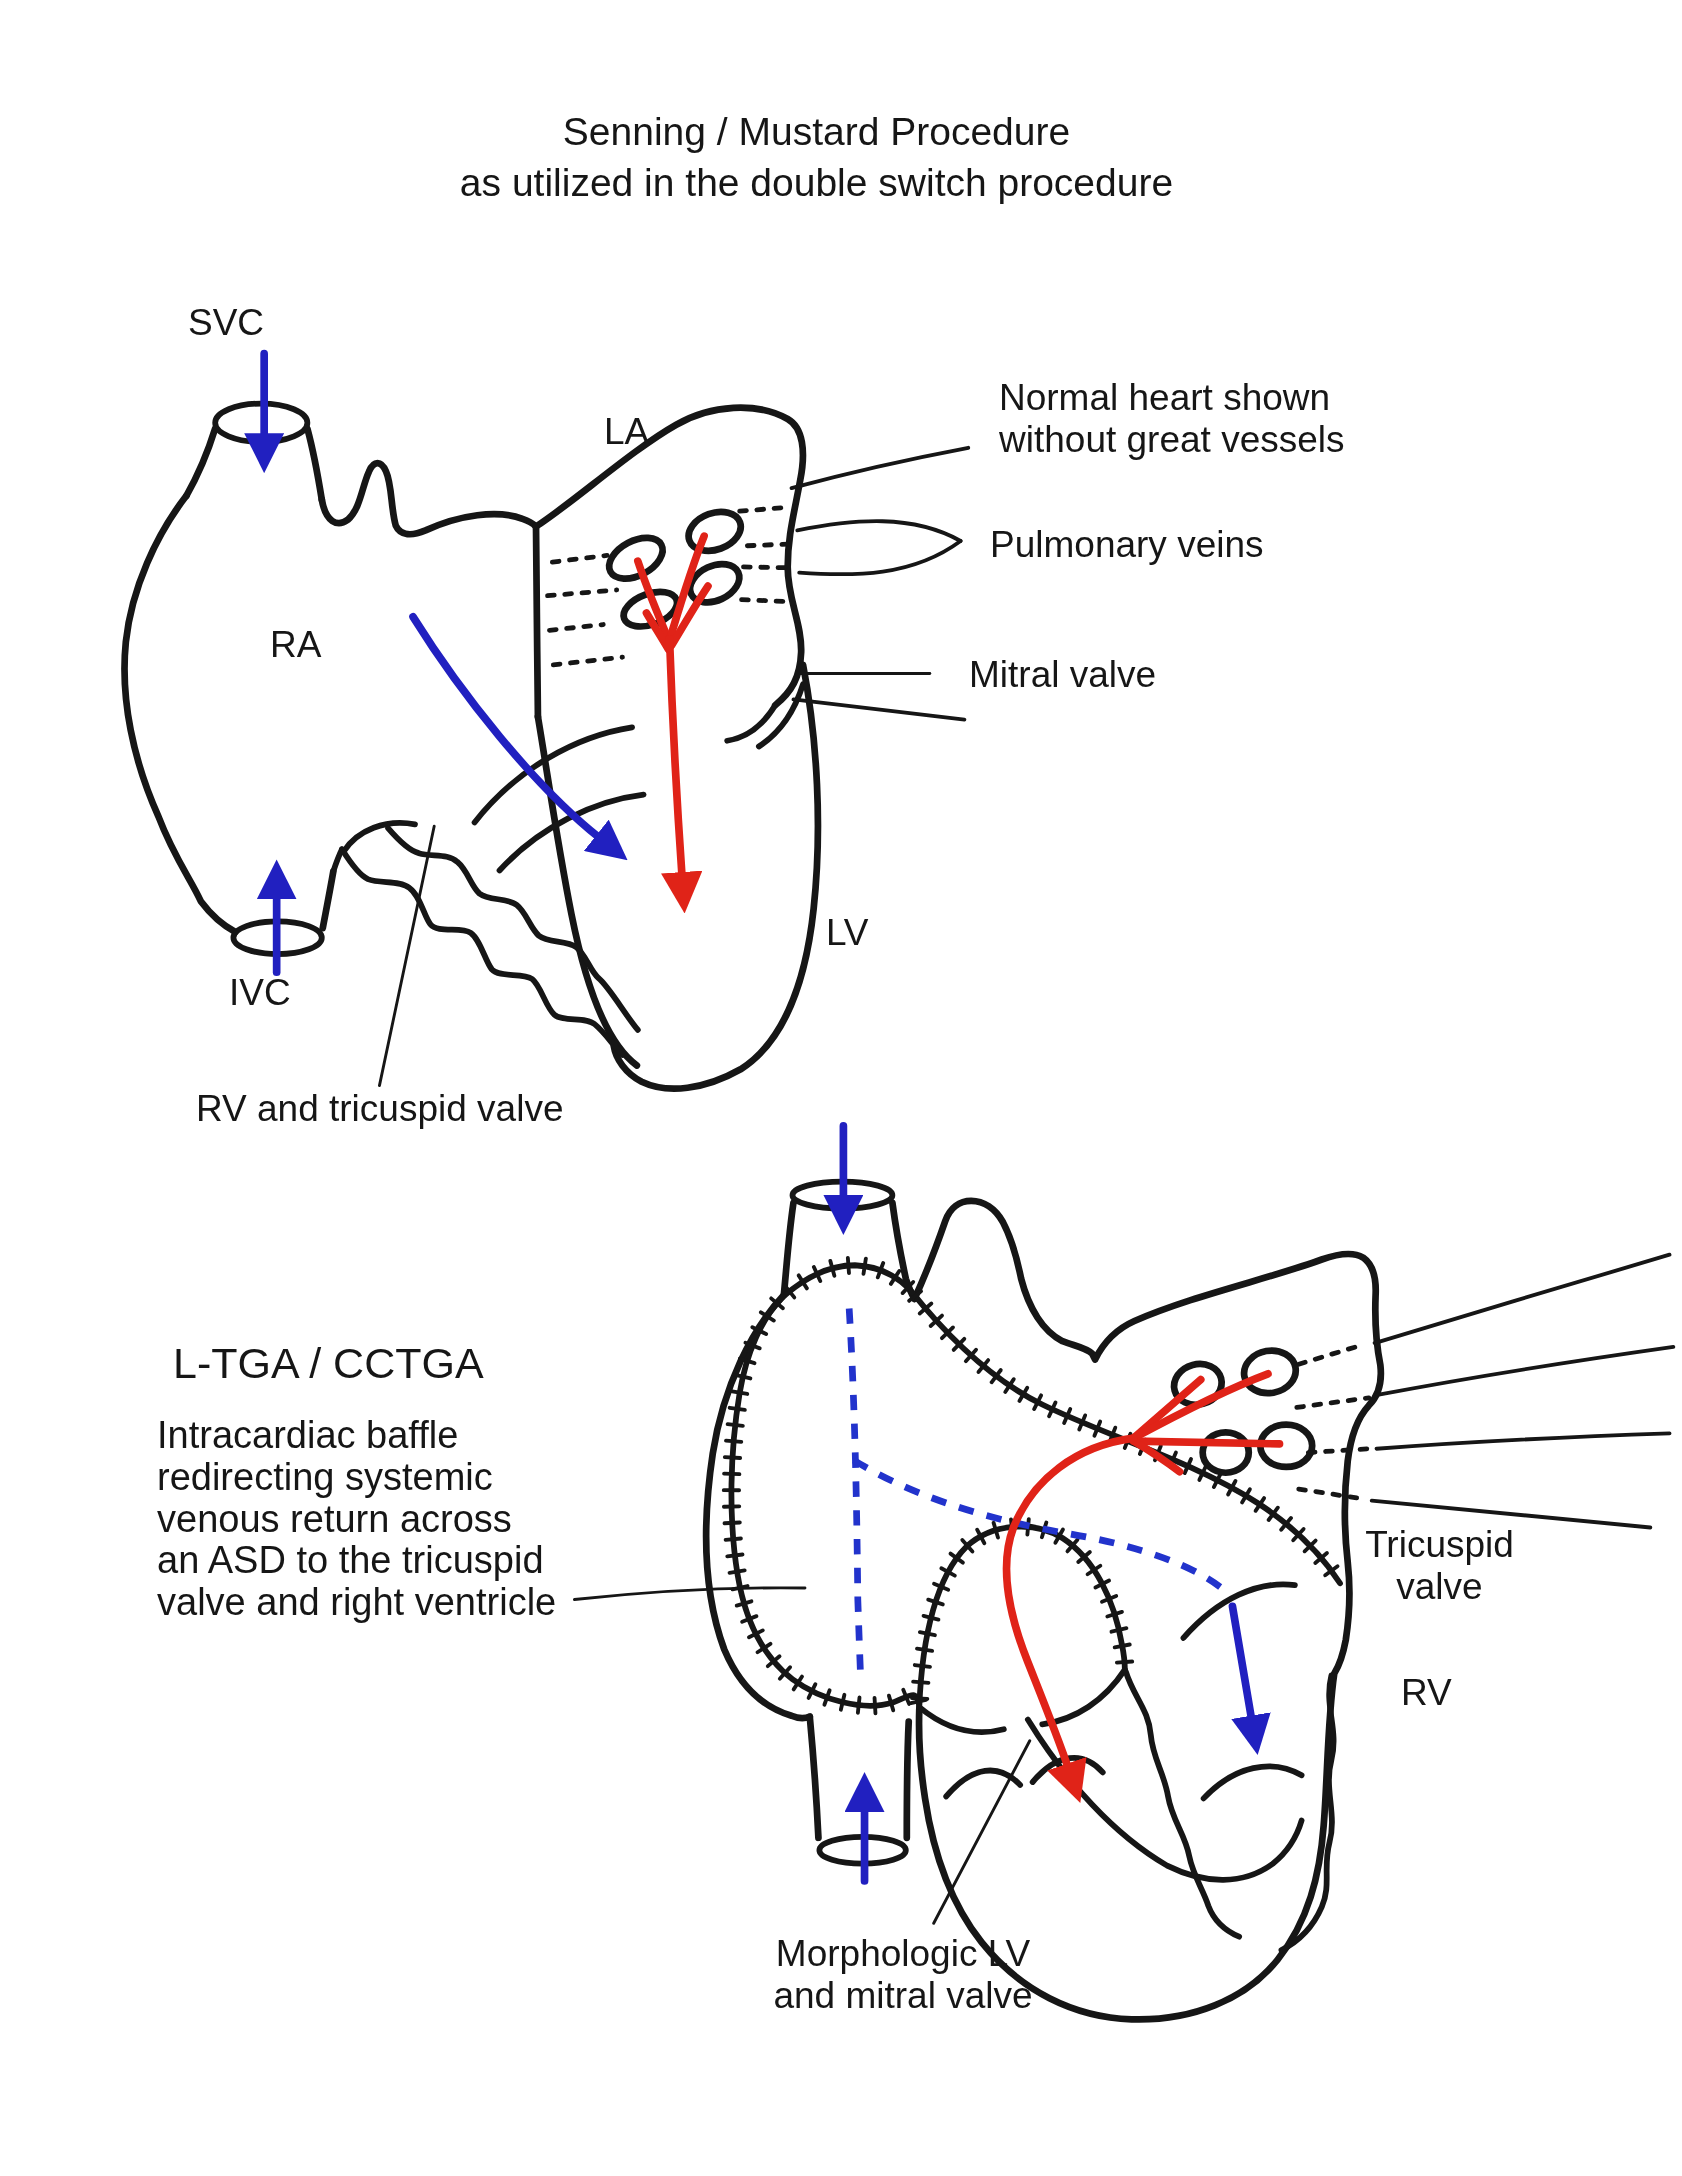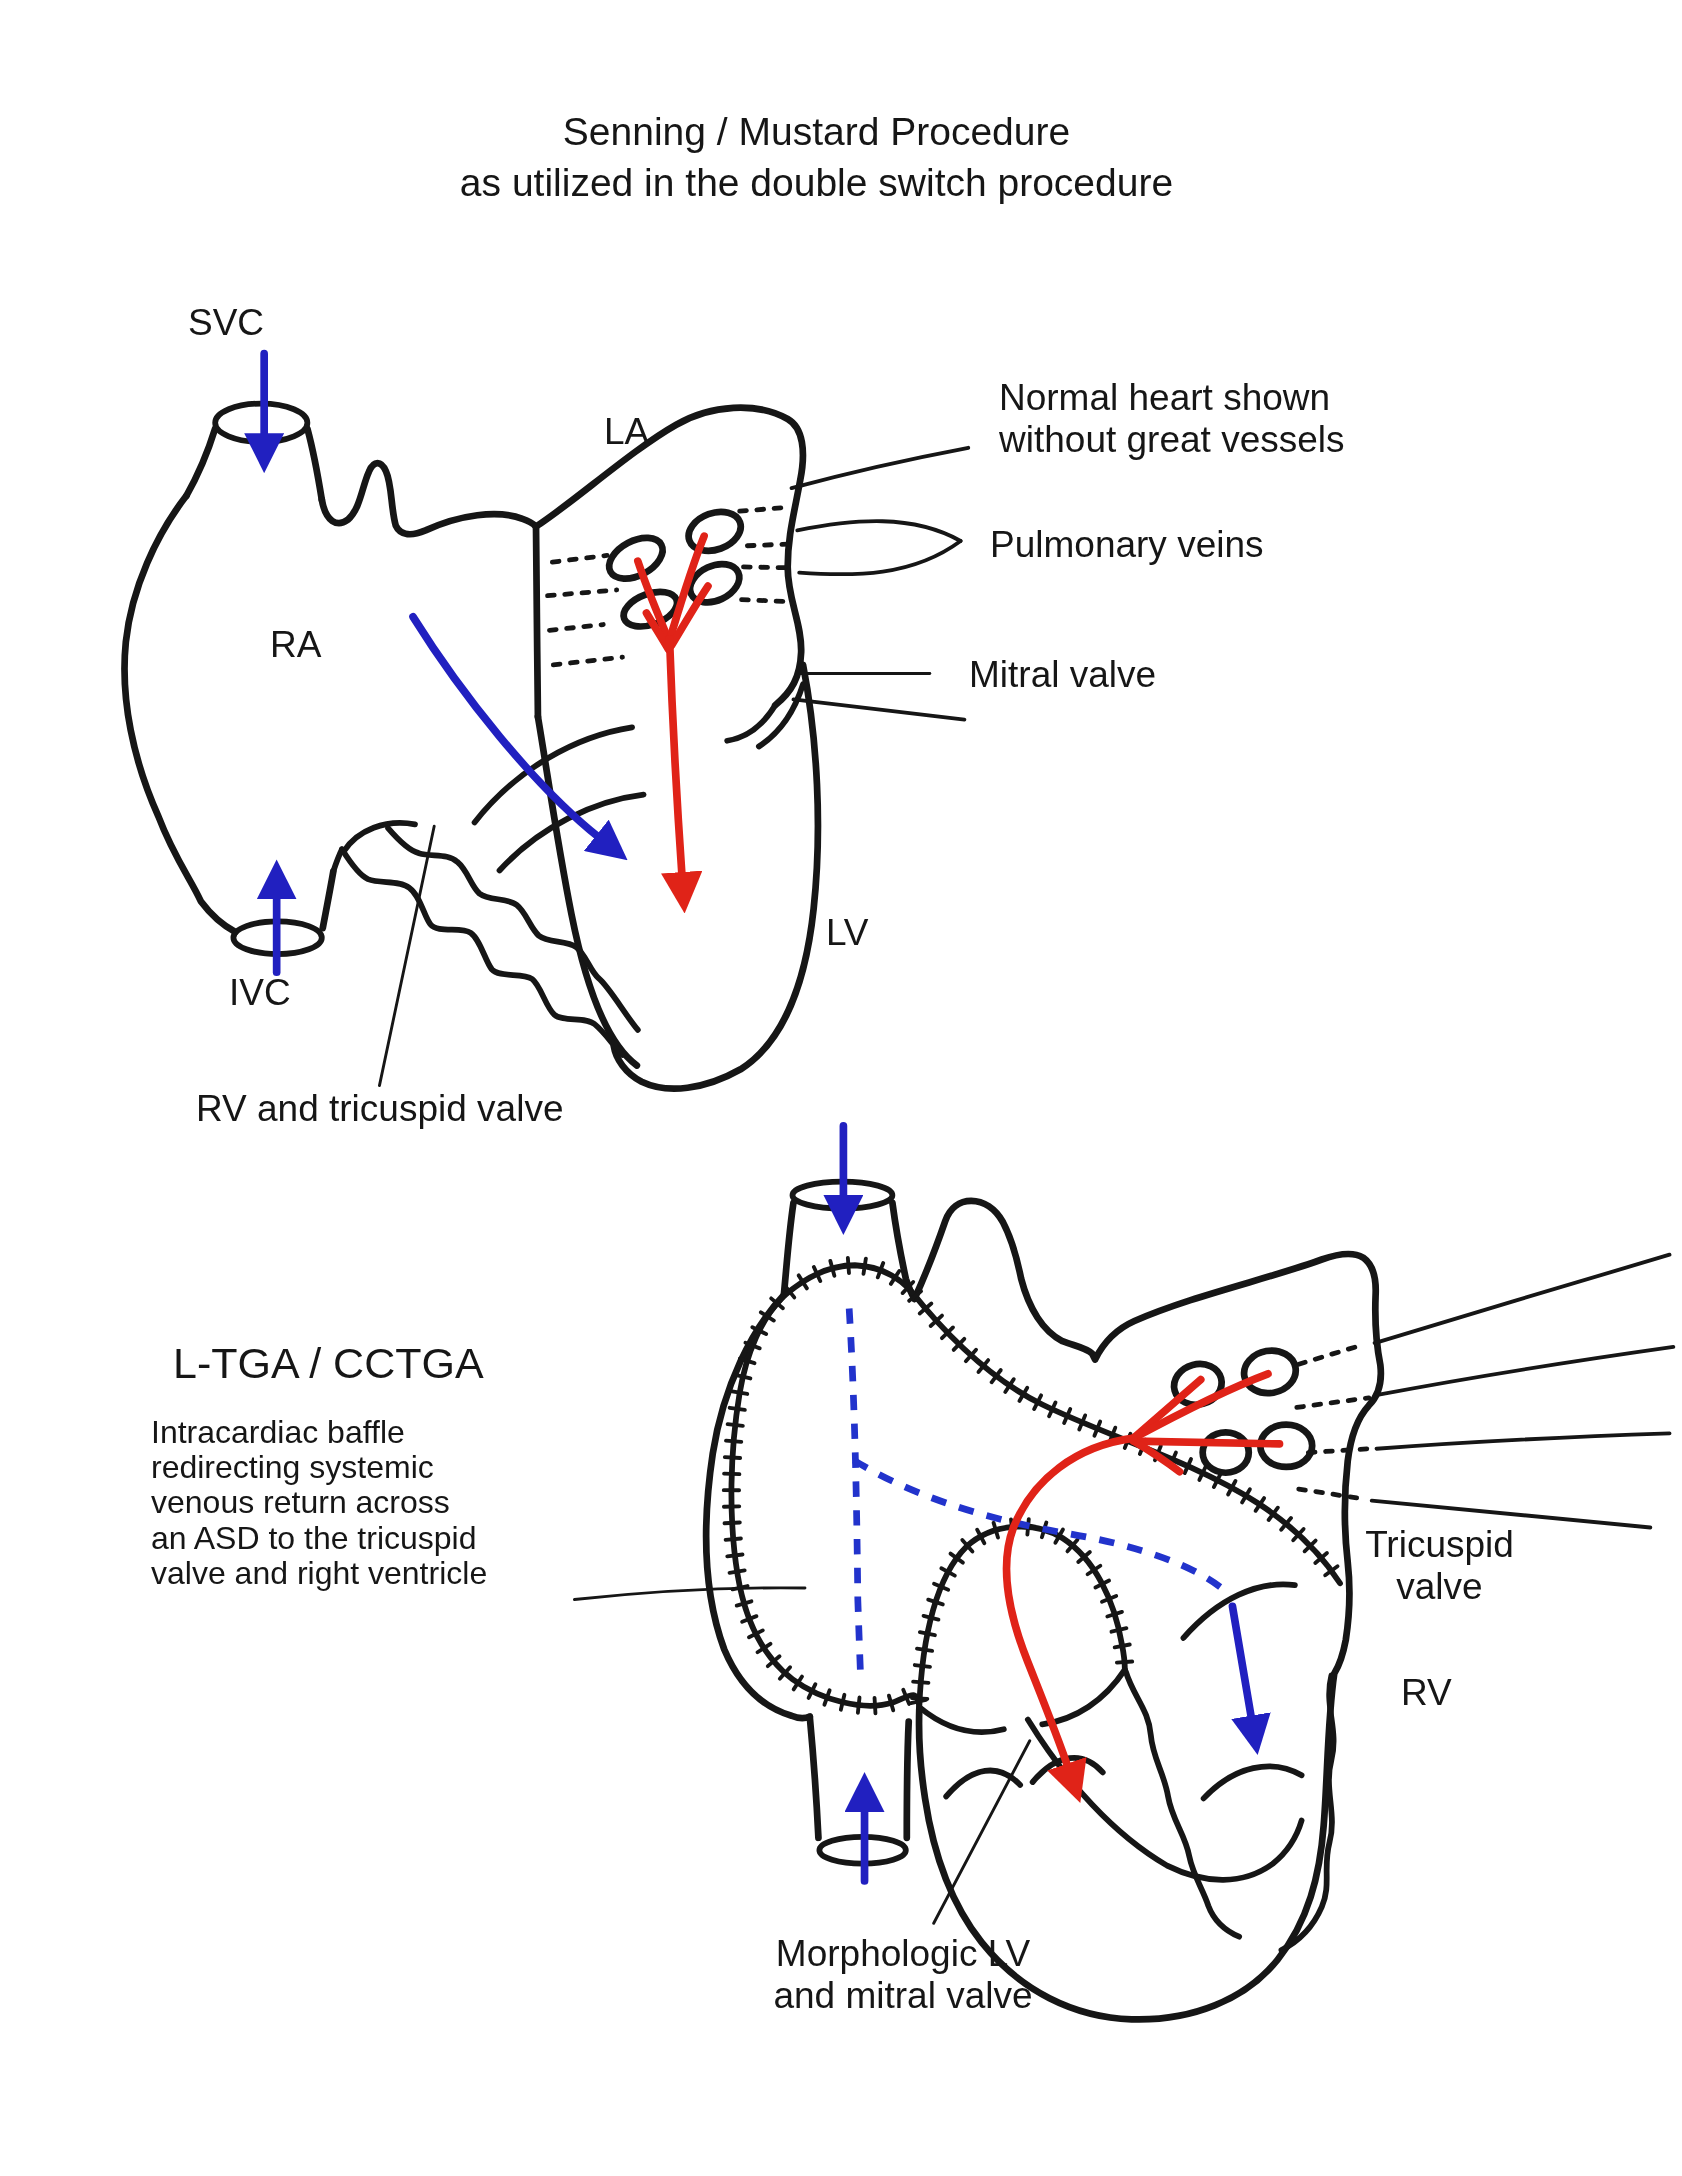--- a/index.html
+++ b/index.html
@@ -3,21 +3,21 @@
 <meta charset="utf-8">
 <style>
   html,body{margin:0;padding:0;background:#ffffff;}
   .page{position:relative;width:1682px;height:2177px;background:#fff;overflow:hidden;
         font-family:"Liberation Sans",sans-serif;}
   svg.canvas{position:absolute;left:0;top:0;width:1682px;height:2177px;}
   .lbl{position:absolute;color:var(--ink,#161616);font-size:37px;line-height:1.13;
        white-space:pre-line;}
   .title{left:0;top:106px;width:1633px;text-align:center;font-size:39px;line-height:1.32;}
   .heading{font-size:43px;margin-top:48px;}
-  .para{font-size:32px;line-height:1.1;}
+  .para{font-size:38px;line-height:1.1;margin-left:6px;}
   .center{text-align:center;}
 </style>
 </head>
 <body>
 
 <div class="page">
 
   <svg class="canvas" viewBox="0 0 1751 2266">
     <defs>
       <marker id="headB" viewBox="0 0 10 10" refX="1" refY="5" markerWidth="5.2" markerHeight="5.2" orient="auto">

